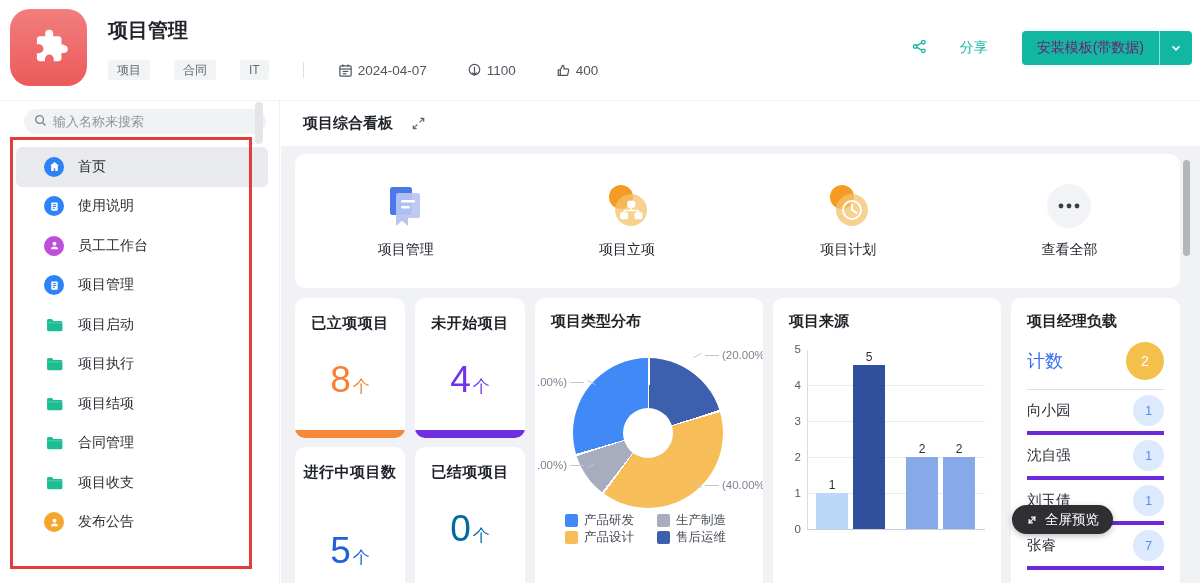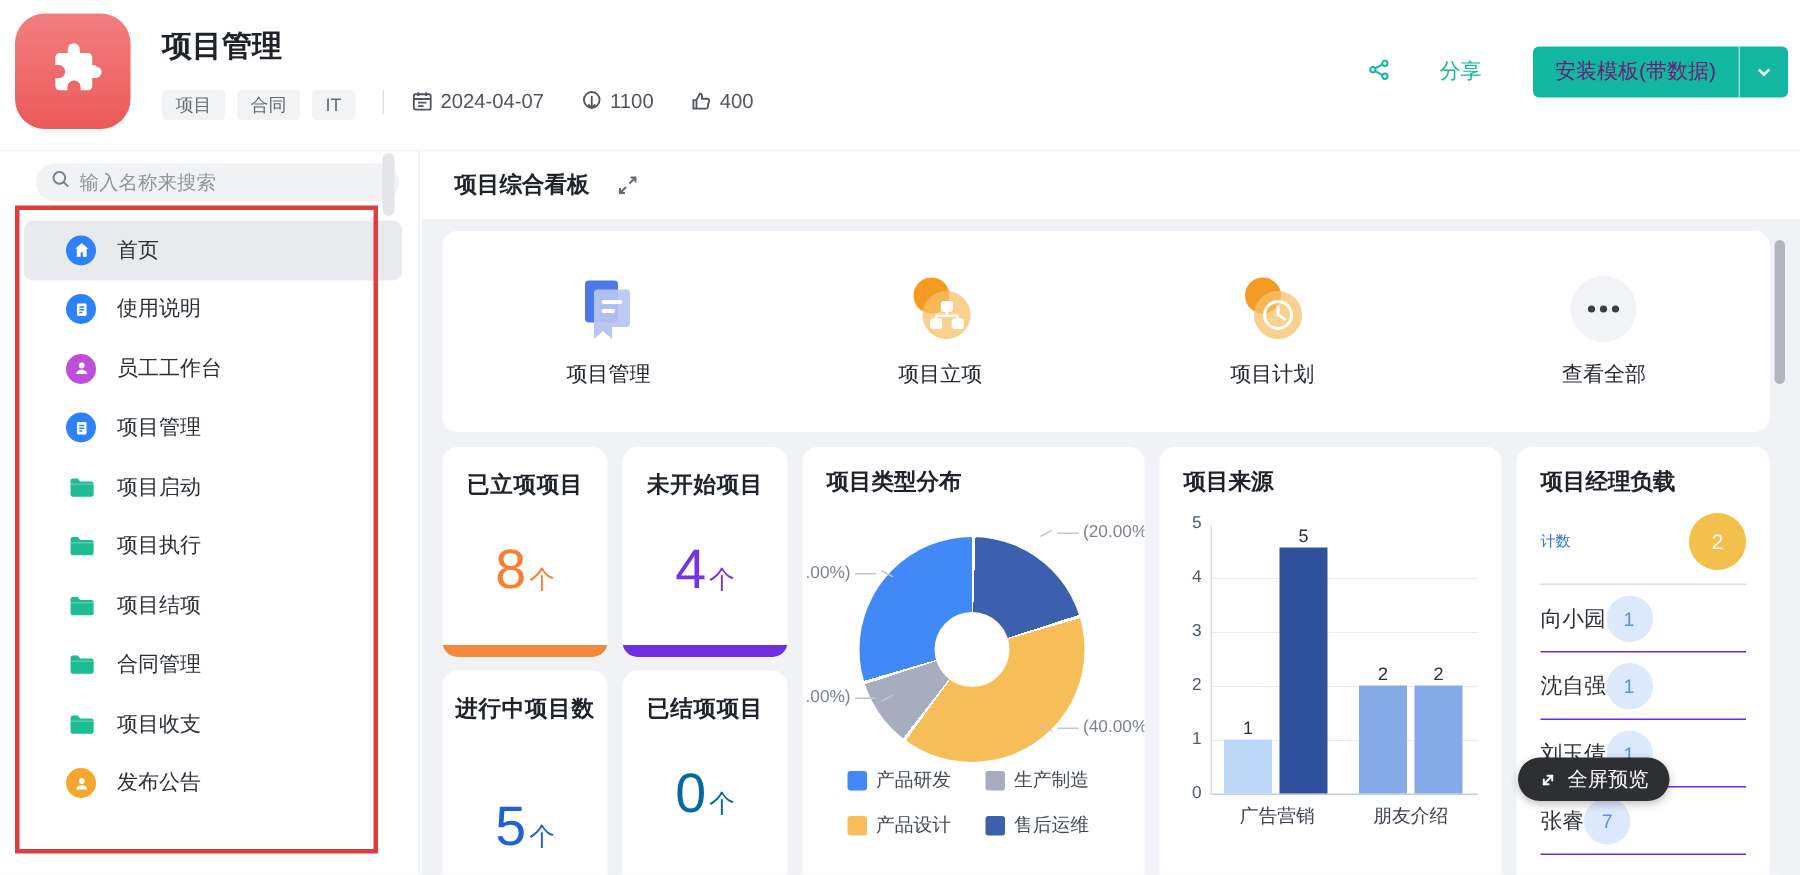--- a/index.html
+++ b/index.html
@@ -10,21 +10,21 @@
     color:#1f2329; -webkit-font-smoothing:antialiased;
   }
   
   .header { position:absolute; left:0; top:0; width:1200px; height:100px; background:#fff; }
   .app-icon {
     position:absolute; left:10px; top:9px; width:77px; height:77px; border-radius:20px;
     background:linear-gradient(180deg,#f27e7e,#ec5a5a);
     display:flex; align-items:center; justify-content:center;
   }
   .page-title { position:absolute; left:108px; top:17px; font-size:20px; font-weight:700; color:#1f2329; }
-  .tag-row { position:absolute; left:108px; top:60px; display:flex; align-items:flex-start; gap:8px; }
+  .tag-row { position:absolute; left:108px; top:60px; display:flex; align-items:center; gap:24px; }
   .tag { background:#f2f3f5; color:#646a73; font-size:12px; line-height:20px; padding:0 9px; border-radius:3px; }
   .meta-divider { width:1px; height:16px; background:#dee0e3; margin:0 10px; }
   .meta-item { display:flex; align-items:center; gap:5px; color:#51565e; font-size:13.5px; margin-right:16px; }
   .meta-item svg { display:block; }
   .header-actions { position:absolute; right:8px; top:31px; display:flex; align-items:center; }
   .share-link { display:flex; align-items:center; gap:5px; font-size:14px; cursor:pointer; margin-right:34px; }
   .install-btn { display:flex; align-items:stretch; height:34px; border-radius:4px; overflow:hidden; color:#701a75; cursor:pointer; }
   .install-main { display:flex; align-items:center; padding:0 15px; font-size:14px; }
   .install-sep { width:1px; background:rgba(255,255,255,.55); }
   .install-caret { width:32px; display:flex; align-items:center; justify-content:center; }
@@ -64,45 +64,45 @@
   .stat-num .u { font-size:17px; margin-left:2px; }
   .stat-bar { position:absolute; left:0; right:0; bottom:0; height:8px; }
   
   .donut-card { width:228px; position:relative; overflow:hidden; }
   .card-title { position:absolute; left:16px; top:14px; font-size:15px; font-weight:700; color:#1f2329; }
   .donut { position:absolute; left:38px; top:60px; width:150px; height:150px; border-radius:50%; }
   .donut::after { content:""; position:absolute; left:50px; top:50px; width:50px; height:50px; border-radius:50%; background:#fff; }
   .callout { position:absolute; display:flex; align-items:center; gap:3px; color:#7d838e; font-size:11.5px; white-space:nowrap; }
   .callout .cl { width:14px; height:1px; background:#c2c6cc; }
   .callout .cl2 { width:9px; height:1px; background:#c2c6cc; }
-  .legend { position:absolute; left:30px; top:214px; display:grid; grid-template-columns:92px 92px; row-gap:13px; }
+  .legend { position:absolute; left:30px; top:214px; display:grid; grid-template-columns:92px 92px; }
   .legend-item { display:flex; align-items:center; gap:6px; font-size:12.5px; color:#434a54; }
   .legend-sq { width:13px; height:13px; border-radius:2px; flex:0 0 auto; }
   
   .bar-card { width:228px; position:relative; overflow:hidden; }
   .plot { position:absolute; left:34px; top:52px; width:178px; height:180px;
     border-left:1px solid #d9dce3; border-bottom:1px solid #c9cdd4;
     background-image:repeating-linear-gradient(to top, transparent 0 35px, #e8eaef 35px 36px);
   }
   .ylabel { position:absolute; width:22px; text-align:right; font-size:11.5px; color:#4e5969; }
   .bars { position:absolute; left:0; bottom:0; width:100%; height:100%; display:flex; align-items:flex-end; padding:0 8px; gap:5px; }
   .vwrap { display:flex; flex-direction:column; align-items:center; justify-content:flex-end; height:100%; width:32px; }
   .vwrap.gap { margin-left:16px; }
   .vval { font-size:12px; color:#2a2f38; margin-bottom:1px; }
   .vbar { width:32px; }
   .xlabels { position:absolute; left:34px; top:238px; width:178px; display:flex; font-size:12.5px; color:#3c424d; }
   .xlabels span { width:50%; text-align:center; }
   
   .mgr-card { flex:1; position:relative; overflow:hidden; padding:0 16px; }
   .mgr-title { font-size:15px; font-weight:700; padding-top:14px; }
   .mgr-head { display:flex; align-items:center; justify-content:space-between; height:56px; margin-top:2px; }
-  .mgr-head .hl { font-size:10px; }
+  .mgr-head .hl { font-size:18px; }
   .badge-big { width:38px; height:38px; border-radius:50%; display:flex; align-items:center; justify-content:center; font-size:14px; }
   .mgr-sep { height:1px; background:#dcdfe5; }
-  .mgr-row { display:flex; align-items:center; height:45px; border-bottom:1px solid #6d28d9; }
+  .mgr-row { display:flex; align-items:center; justify-content:space-between; height:45px; border-bottom:4px solid #6d28d9; }
   .mgr-row .rl { font-size:14.5px; color:#2b2f36; }
   .badge { width:31px; height:31px; border-radius:50%; display:flex; align-items:center; justify-content:center; font-size:13px; }
   
   .fullscreen-pill { position:absolute; left:1012px; top:505px; height:29px; border-radius:15px;
     background:#2e2f32; color:#fff; display:flex; align-items:center; gap:7px; padding:0 14px;
     font-size:13.5px; z-index:20; cursor:pointer; box-shadow:0 2px 6px rgba(0,0,0,.25); }
   .page-scrollbar { position:absolute; left:1183px; top:160px; width:7px; height:96px; border-radius:4px; background:#b3b7bd; z-index:15; }
 </style>
 </head>
 <body>
@@ -443,24 +443,20 @@
             <div class="vwrap gap">
                 <span class="vval">2</span>
                 <div class="vbar" style="height: 40%; background: rgb(134, 169, 232);"></div>
               </div>
             <div class="vwrap">
                 <span class="vval">2</span>
                 <div class="vbar" style="height: 40%; background: rgb(134, 169, 232);"></div>
               </div>
           </div>
         </div>
-        <div class="xlabels">
-          <span>广告营销</span>
-          <span>朋友介绍</span>
-        </div>
       </div>
 
       <div class="card mgr-card" style="height:320px;">
         <div class="mgr-title">项目经理负载</div>
         <div class="mgr-head">
           <span class="hl" style="color: rgb(51, 112, 240);">计数</span>
           <span class="badge-big" style="background-color: rgb(243, 192, 75); color: rgb(255, 255, 255);">2</span>
         </div>
         <div class="mgr-sep"></div>
         <div class="mgr-row">

